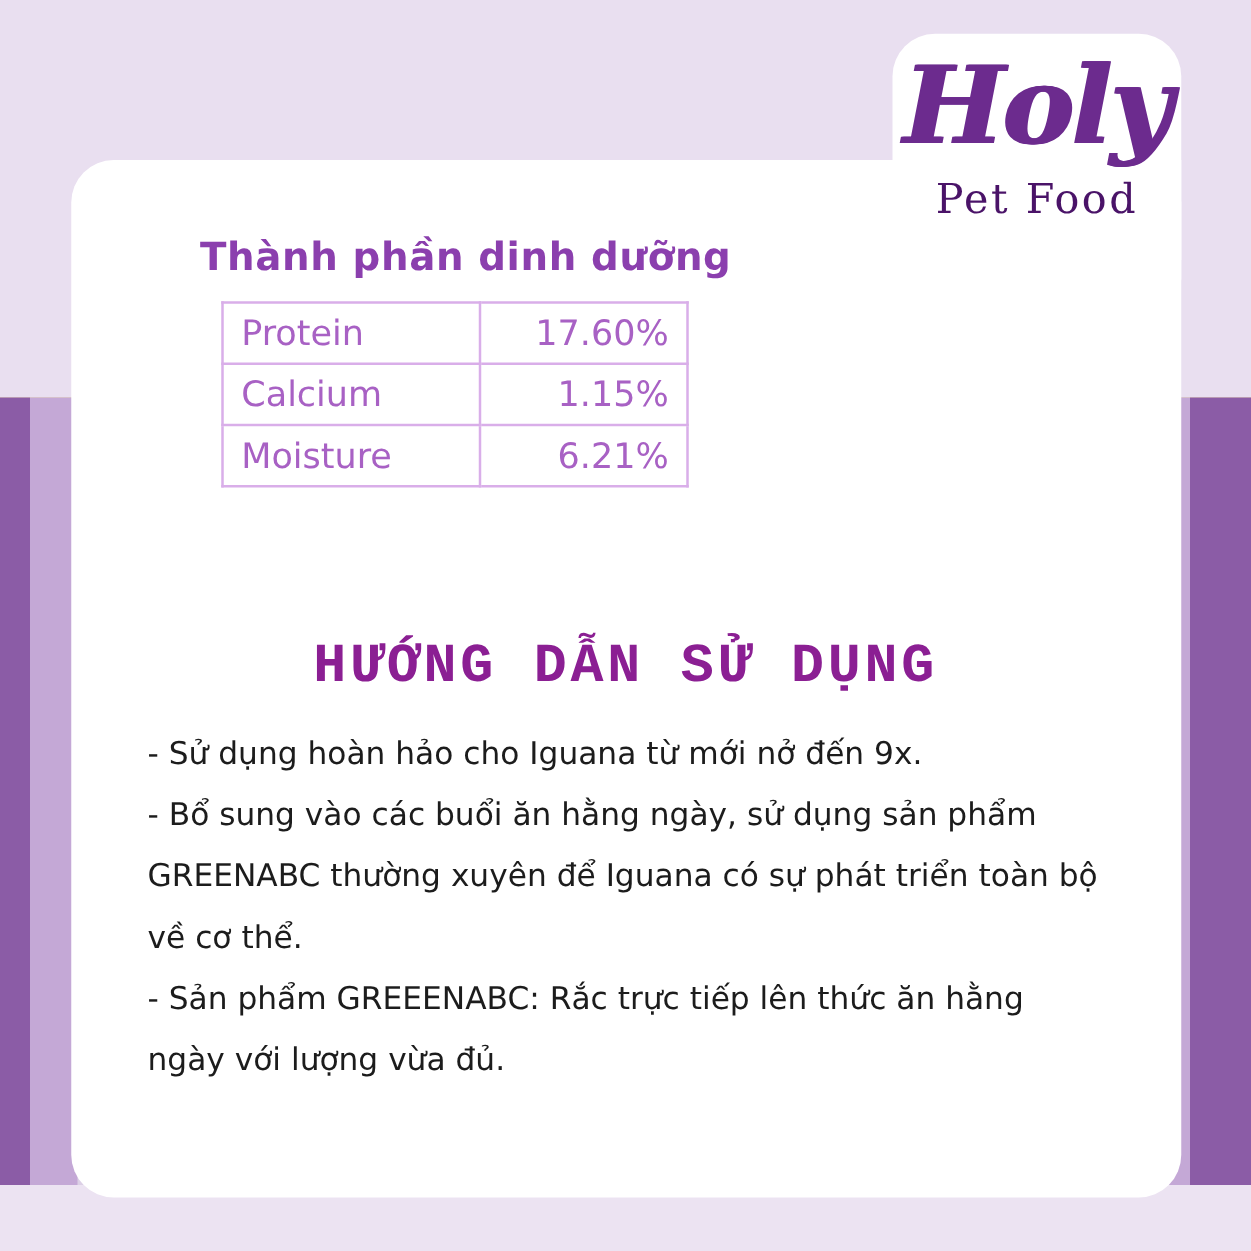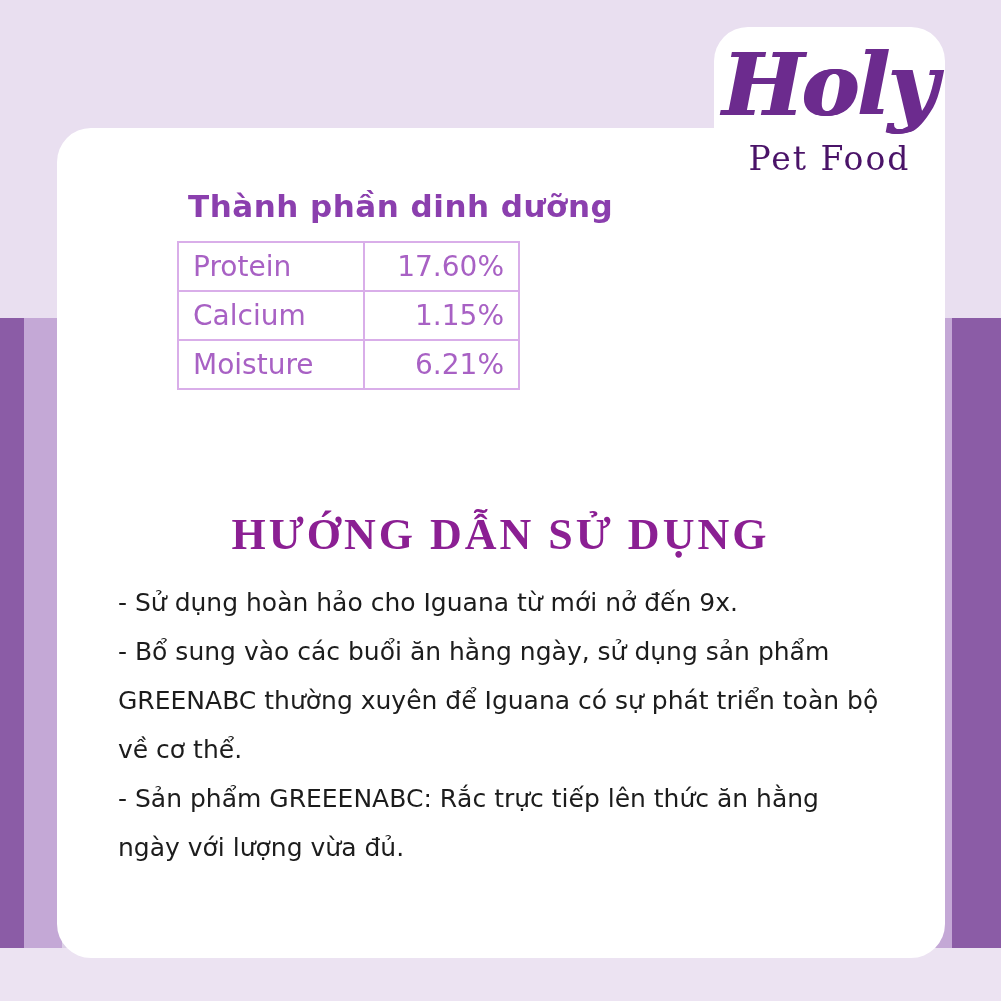--- a/index.html
+++ b/index.html
@@ -124,29 +124,28 @@
   
   .nutri-title {
     position: absolute;
     left: 160px;
     top: 188px;
     font-family: "DejaVu Sans", sans-serif;
     font-weight: bold;
     font-size: 31px;
     letter-spacing: 0.5px;
     color: #8b3fae;
-    margin-left: 28px;
   }
 
   
   .nutri-table {
     position: absolute;
     left: 177px;
     top: 241px;
-    width: 343px;
+    width: 374px;
     border-collapse: collapse;
     font-size: 28px;
     color: #a861c4;
   }
   .nutri-table td {
     border: 2px solid #d9aee9;
     padding: 7px 14px;
     height: 31px;
     font-family: "DejaVu Sans", sans-serif;
   }
@@ -159,21 +158,21 @@
     text-align: right;
   }
 
   
   .usage-title {
     position: absolute;
     left: 0;
     top: 509px;
     width: 1001px;
     text-align: center;
-    font-family: Liberation Serif, serif;
+    font-family: Liberation Mono, monospace;
     font-weight: bold;
     font-size: 44px;
     letter-spacing: 3px;
     color: #8b1f93;
   }
 
   
   .usage-body {
     position: absolute;
     left: 118px;

